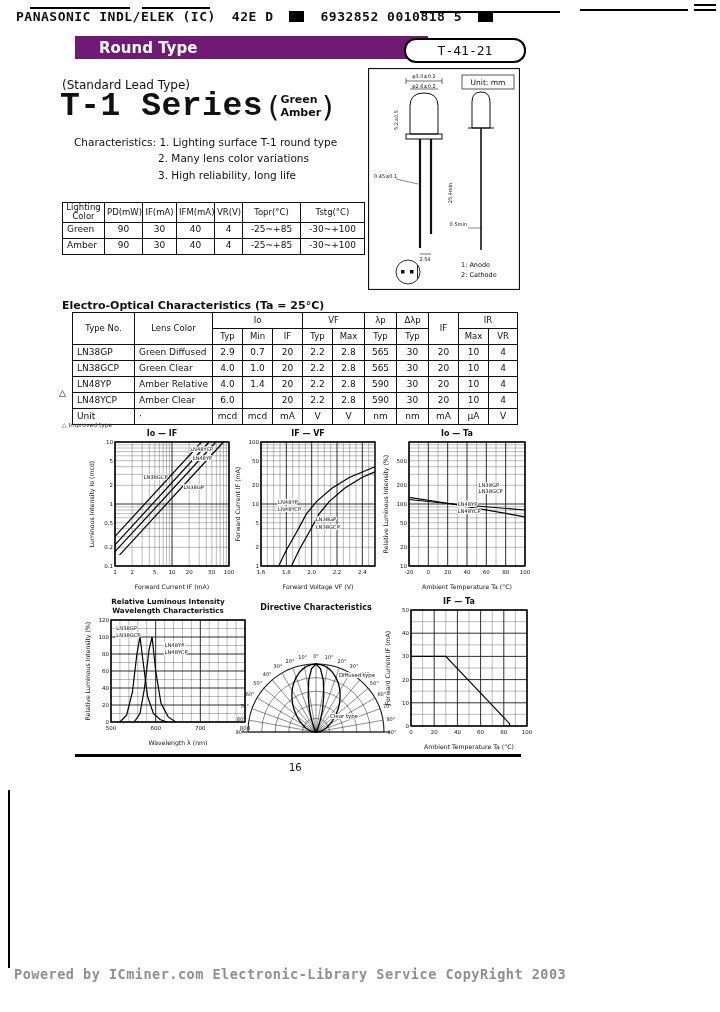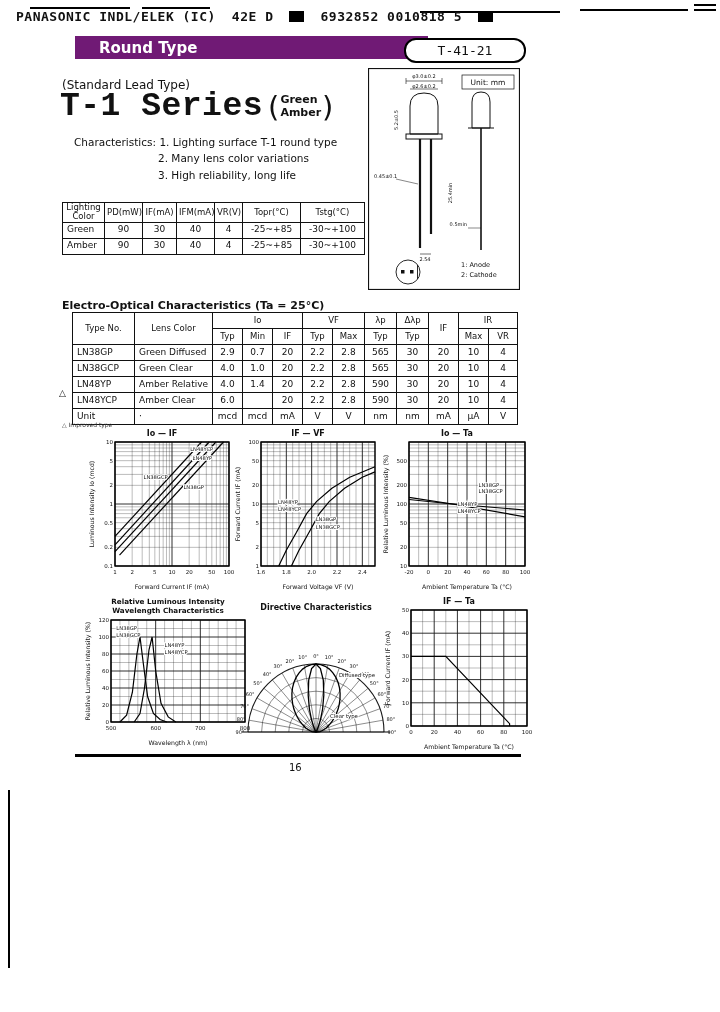--- a/index.html
+++ b/index.html
@@ -604,14 +604,15 @@
         <text x="25" y="41.199999999999996" text-anchor="end" font-size="5.5">40</text>
         <text x="25" y="18" text-anchor="end" font-size="5.5">50</text>
         <text x="85" y="155" text-anchor="middle" font-size="6.2">Ambient Temperature Ta (°C)</text>
         <text x="6" y="74" text-anchor="middle" font-size="6.2" transform="rotate(-90 6 74)">Forward Current IF (mA)</text>
         <polyline points="27.0,62.4 61.8,62.4 125.6,129.7 125.6,132.0" fill="none" stroke="#000" stroke-width="1.2"></polyline>
       </svg></div>
 
   <div class="dash" style="left:75px;top:754px;width:446px;height:3px;"></div>
   <div class="pagenum" style="left:289px;top:762px;">16</div>
   <div class="dash" style="left:8px;top:790px;width:2px;height:178px;"></div>
+  <div class="footer" style="left:14px;top:966px;">Powered by ICminer.com Electronic-Library Service CopyRight 2003</div>
 
 </div>
 
 </body></html>

